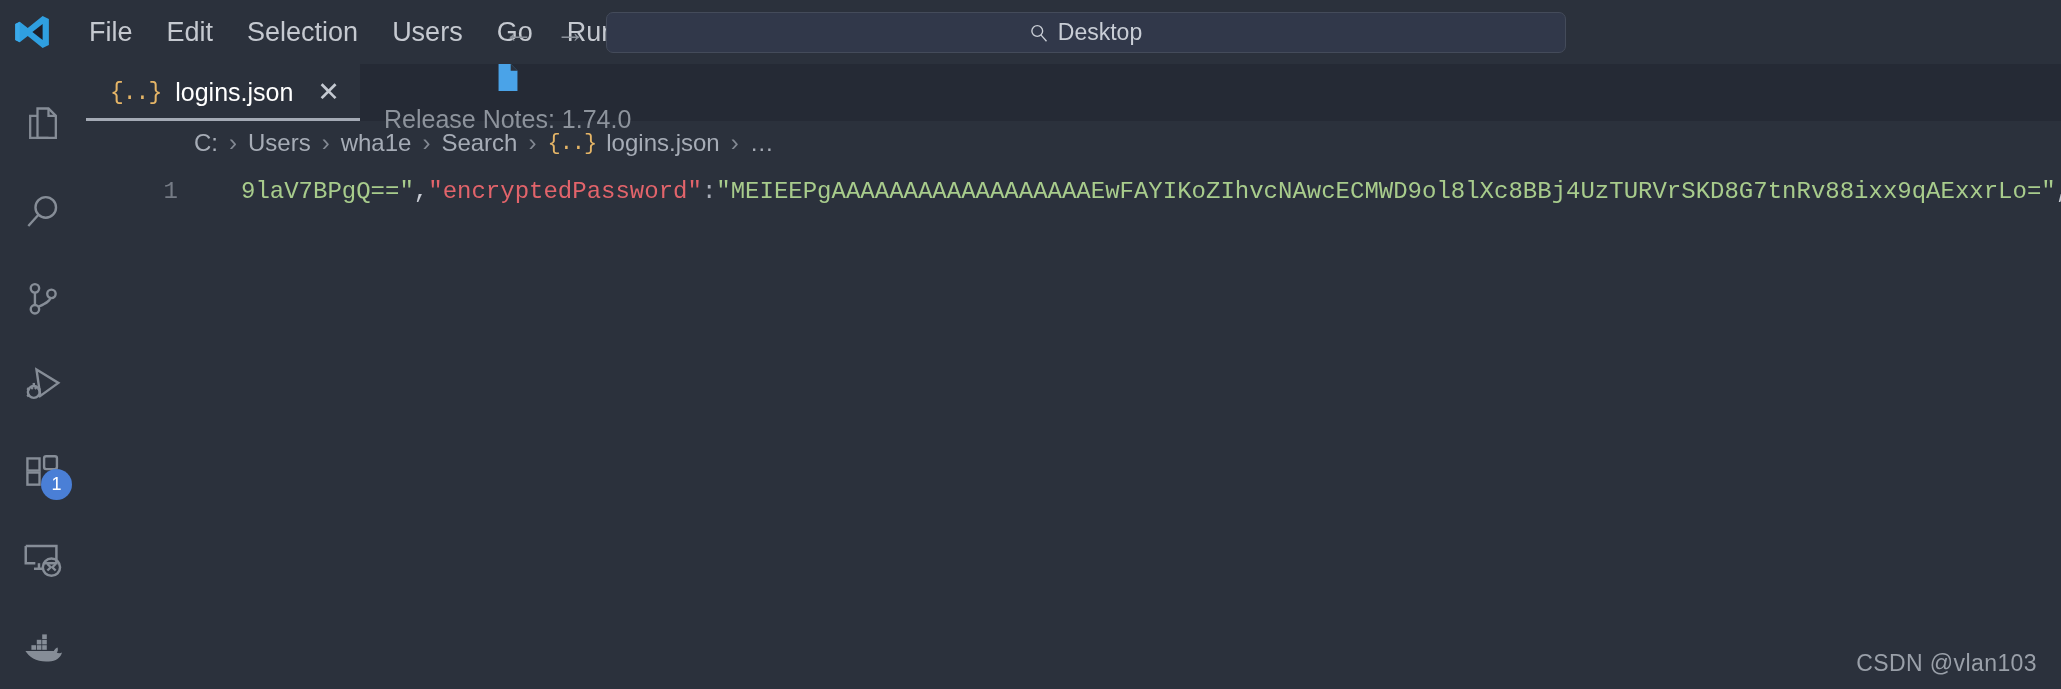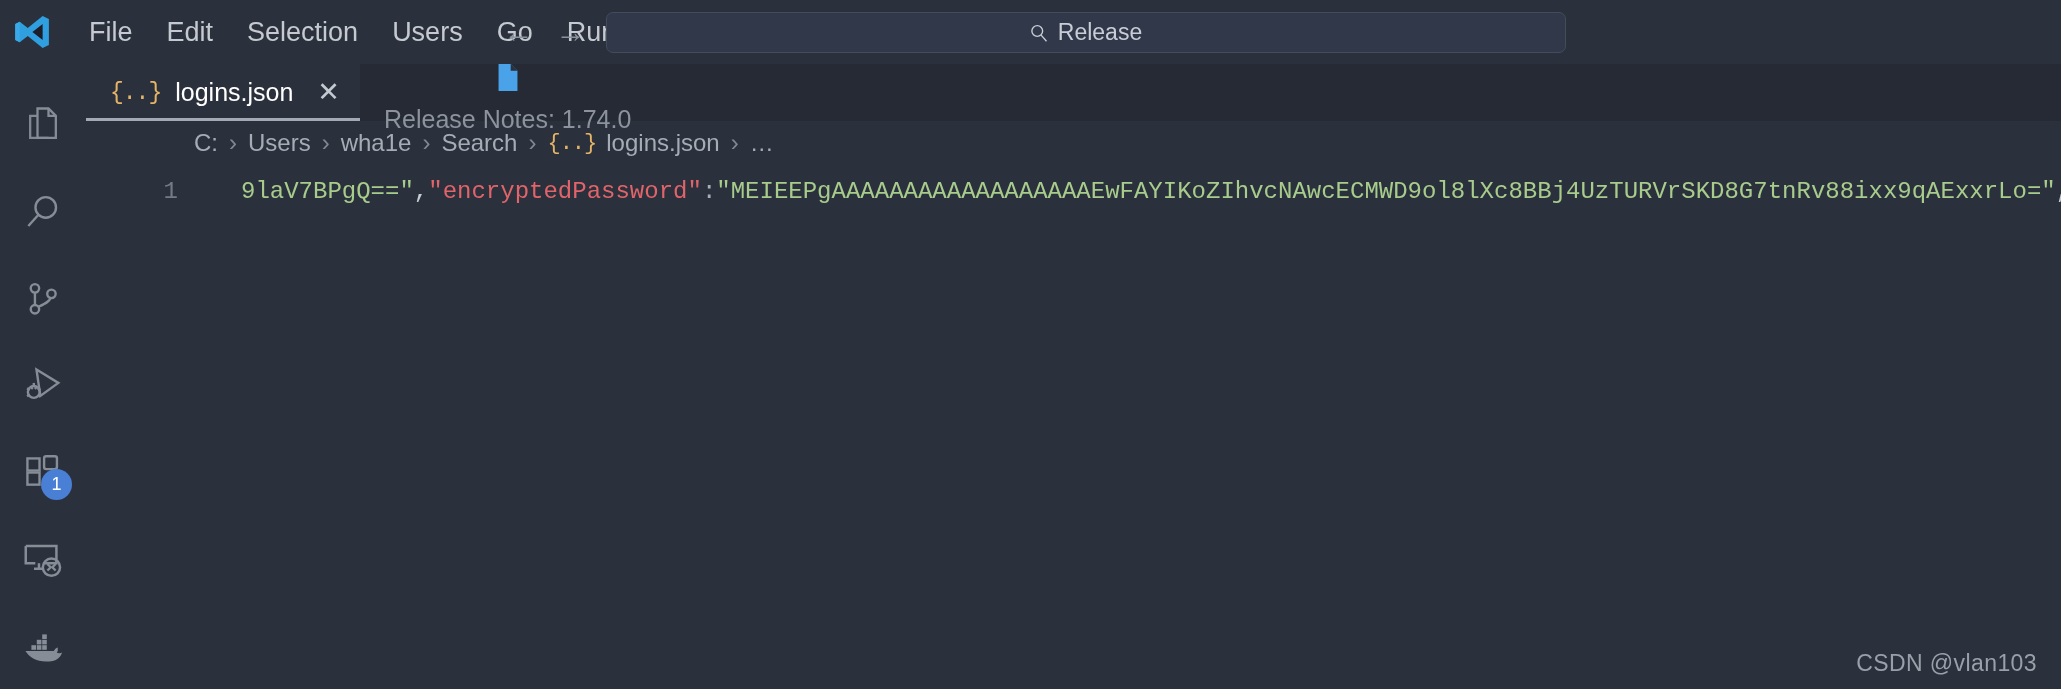--- a/index.html
+++ b/index.html
@@ -292,21 +292,21 @@
         <span class="arrow">←</span>
         <span class="arrow">→</span>
       </div>
       <div class="search-box">
         <span class="search-mag">
           <svg width="20" height="20" viewBox="0 0 16 16">
             <circle cx="6.6" cy="6.4" r="4.3" fill="none" stroke="#c9ced6" stroke-width="1.1"></circle>
             <line x1="9.7" y1="9.7" x2="14" y2="14.6" stroke="#c9ced6" stroke-width="1.1"></line>
           </svg>
         </span>
-        <span>Release</span>
+        <span>Desktop</span>
       </div>
     </div>
   </div>
 
   <div class="body-row">
 
     <div class="activitybar">
 
       <div class="act-item">
         <span>

